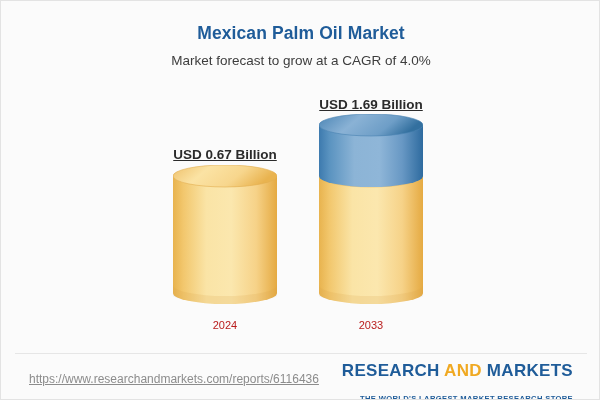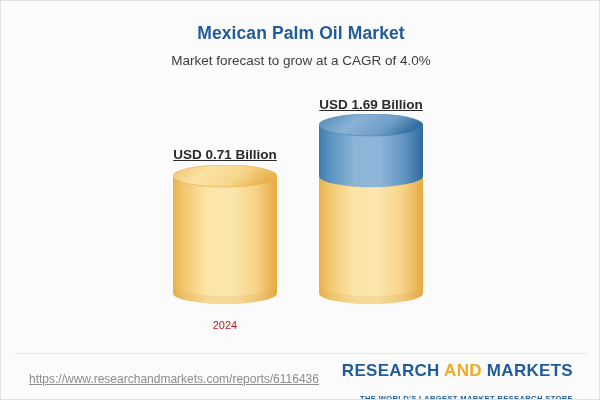--- a/index.html
+++ b/index.html
@@ -119,21 +119,21 @@
 </head>
 <body>
 
 <div id="figure">
 
   <div class="chart-title">Mexican Palm Oil Market</div>
   <div class="chart-subtitle">Market forecast to grow at a CAGR of 4.0%</div>
 
   <div class="plot">
 
-    <div class="value-label" style="left:124px; top:146px;">USD 0.71 Billion</div>
+    <div class="value-label" style="left:124px; top:146px;">USD 0.67 Billion</div>
 
     <div class="bar-group" style="left:172px; bottom:45px;">
       <svg width="104" height="139" viewBox="0 0 104 139">
         <defs>
           <linearGradient id="yellowBody1" x1="0" y1="0" x2="1" y2="0">
             <stop offset="0" stop-color="#e8b34e"></stop>
             <stop offset="0.10" stop-color="#f2c76d"></stop>
             <stop offset="0.32" stop-color="#fae4a6"></stop>
             <stop offset="0.56" stop-color="#fbe7ae"></stop>
             <stop offset="0.80" stop-color="#f6d288"></stop>
@@ -194,20 +194,21 @@
         <path d="M0,171 L0,179 A52,11 0 0 0 104,179 L104,171 A52,11 0 0 1 0,171 Z" fill="#d9a346" opacity="0.18"></path>
 
         <ellipse cx="52" cy="62" rx="52" ry="11" fill="#f6d68d" stroke="#e3ae51" stroke-width="0.5"></ellipse>
 
         <path d="M0,11 L0,62 A52,11 0 0 0 104,62 L104,11 Z" fill="url(#blueBody2)"></path>
 
         <ellipse cx="52" cy="11" rx="52" ry="11" fill="url(#blueTop2)" stroke="#4a83b2" stroke-width="0.6"></ellipse>
       </svg>
     </div>
 
+    <div class="cat-label" style="left:270px; top:318px;">2033</div>
 
   </div>
 
   <div class="footer-rule"></div>
 
   <div class="source-url">https://www.researchandmarkets.com/reports/6116436</div>
 
   <div class="logo">
     <div class="logo-main"><span>RESEARCH</span> <span class="logo-and">AND</span> <span>MARKETS</span></div>
     <div class="logo-tag">THE WORLD'S LARGEST MARKET RESEARCH STORE</div>

